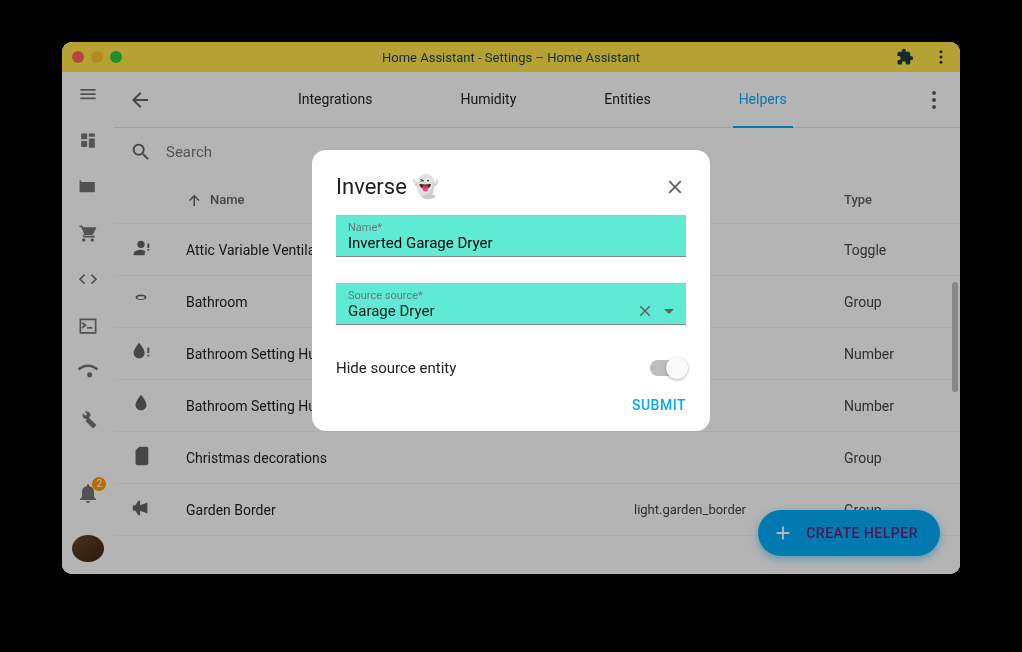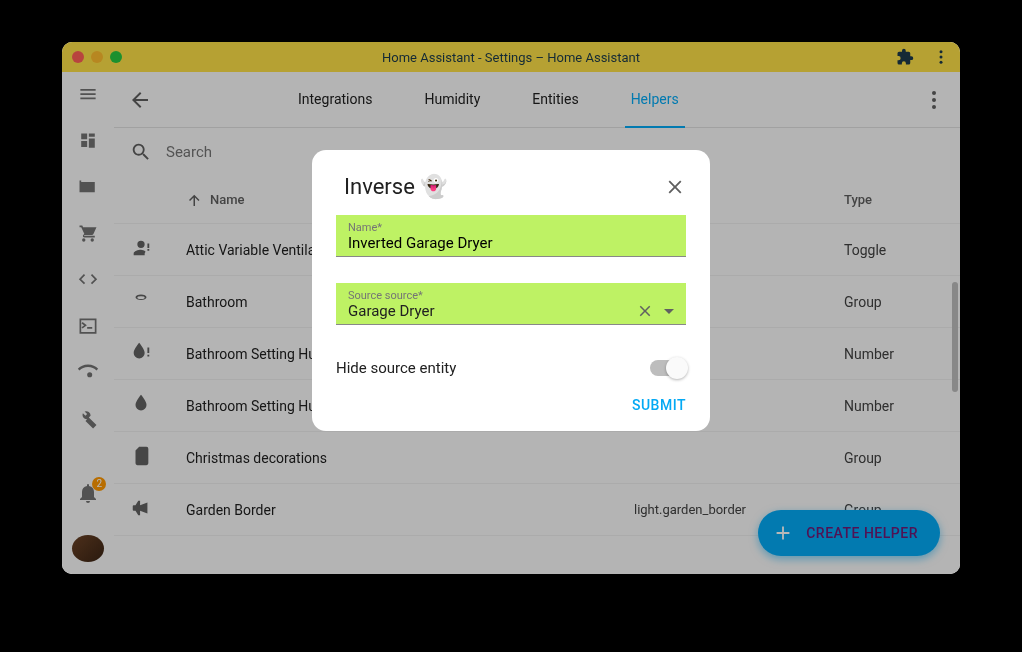--- a/index.html
+++ b/index.html
@@ -20,21 +20,21 @@
 .rail { position:absolute; left:0; top:30px; bottom:0; width:52px; background:#fafafa; display:flex; flex-direction:column; align-items:center; gap:26px; padding-top:12px; }
 .rail .ic { width:24px; height:24px; fill:#727272; }
 .rail .badge-wrap { position:relative; }
 .badge { position:absolute; top:-4px; right:-6px; background:#ff9800; color:#fff; font-size:10px; border-radius:8px; padding:0 4px; line-height:14px; }
 .avatar { width:32px; height:32px; border-radius:50%; background:linear-gradient(135deg,#6b4226,#3a2414); margin-top:auto; margin-bottom:12px; }
 
 
 .content { position:absolute; left:52px; top:30px; right:0; bottom:0; background:#fafafa; }
 .topbar { height:56px; display:flex; align-items:center; padding:0 14px; border-bottom:1px solid #e0e0e0; }
 .topbar .back { width:24px; height:24px; fill:#5f5f5f; cursor:pointer; }
-.tabs { display:flex; margin-left:140px; gap:40px; }
+.tabs { display:flex; margin-left:140px; gap:76px; }
 .tab { font-size:14px; color:#212121; height:56px; display:flex; align-items:center; border-bottom:2px solid transparent; padding:0 6px; cursor:pointer; }
 .tab.active { color:#03a9f4; border-bottom-color:#03a9f4; }
 .topbar .more { margin-left:auto; width:24px; height:24px; fill:#5f5f5f; cursor:pointer; }
 
 .search { height:48px; display:flex; align-items:center; padding:0 16px; gap:14px; }
 .search svg { width:22px; height:22px; fill:#5f5f5f; }
 .search input { border:none; background:none; font-size:15px; color:#757575; outline:none; flex:1; }
 
 .table-head { height:48px; display:flex; align-items:center; padding:0 16px; color:#5f5f5f; font-size:13px; font-weight:500; border-bottom:1px solid #eee; }
 .col-icon { width:56px; }
@@ -52,24 +52,24 @@
 .scroll-ind { position:absolute; right:2px; top:210px; width:6px; height:110px; background:#bdbdbd; border-radius:3px; }
 
 
 .fab { position:absolute; right:20px; bottom:18px; height:46px; background:#03a9f4; color:#701a75; border-radius:24px; display:flex; align-items:center; padding:0 22px 0 14px; gap:12px; font-size:14px; font-weight:500; letter-spacing:.5px; box-shadow:0 3px 8px rgba(3,169,244,.5); }
 .fab svg { width:22px; height:22px; fill:#fff; }
 
 
 .scrim { position:absolute; inset:0; background:rgba(0,0,0,.28); display:flex; align-items:flex-start; justify-content:center; padding-top:108px; }
 .dialog { width:398px; background:#fff; border-radius:14px; padding:24px 24px 18px; }
 .dlg-head { display:flex; align-items:center; justify-content:space-between; margin-bottom:16px; }
-.dlg-title { font-size:22px; color:#212121; display:flex; align-items:center; gap:6px;margin-left:8px; }
+.dlg-title { font-size:22px; color:#212121; display:flex; align-items:center; gap:6px; }
 .dlg-close { width:22px; height:22px; fill:#5f5f5f; cursor:pointer; }
 
-.field { background:#bef264; border-bottom:1px solid #888; padding:6px 12px 4px; margin-bottom:26px; }
+.field { background:#5eead4; border-bottom:1px solid #888; padding:6px 12px 4px; margin-bottom:26px; }
 .field-label { font-size:11px; color:#757575; }
 .field-value { font-size:15px; color:#212121; display:flex; align-items:center; }
 .field-value input { border:none; background:none; outline:none; font-size:15px; flex:1; }
 .field-clear { width:18px; height:18px; fill:#616161; margin-left:auto; cursor:pointer; }
 .field-drop { width:0; height:0; border-left:5px solid transparent; border-right:5px solid transparent; border-top:5px solid #616161; margin-left:10px; cursor:pointer; }
 
 .switch-row { display:flex; align-items:center; justify-content:space-between; padding:8px 0 20px;gap:44px; }
 .switch-label { font-size:15px; color:#212121; }
 .switch { width:36px; height:16px; background:#bdbdbd; border-radius:10px; position:relative; }
 .switch .knob { position:absolute; right:-2px; top:-3px; width:22px; height:22px; background:#fafafa; border-radius:50%; box-shadow:0 1px 3px rgba(0,0,0,.3); }

